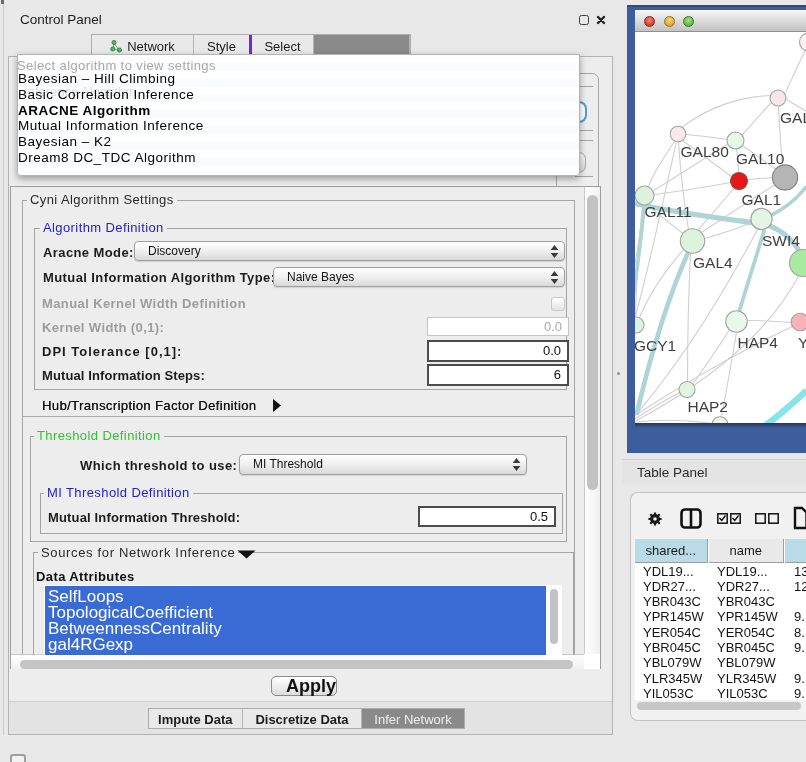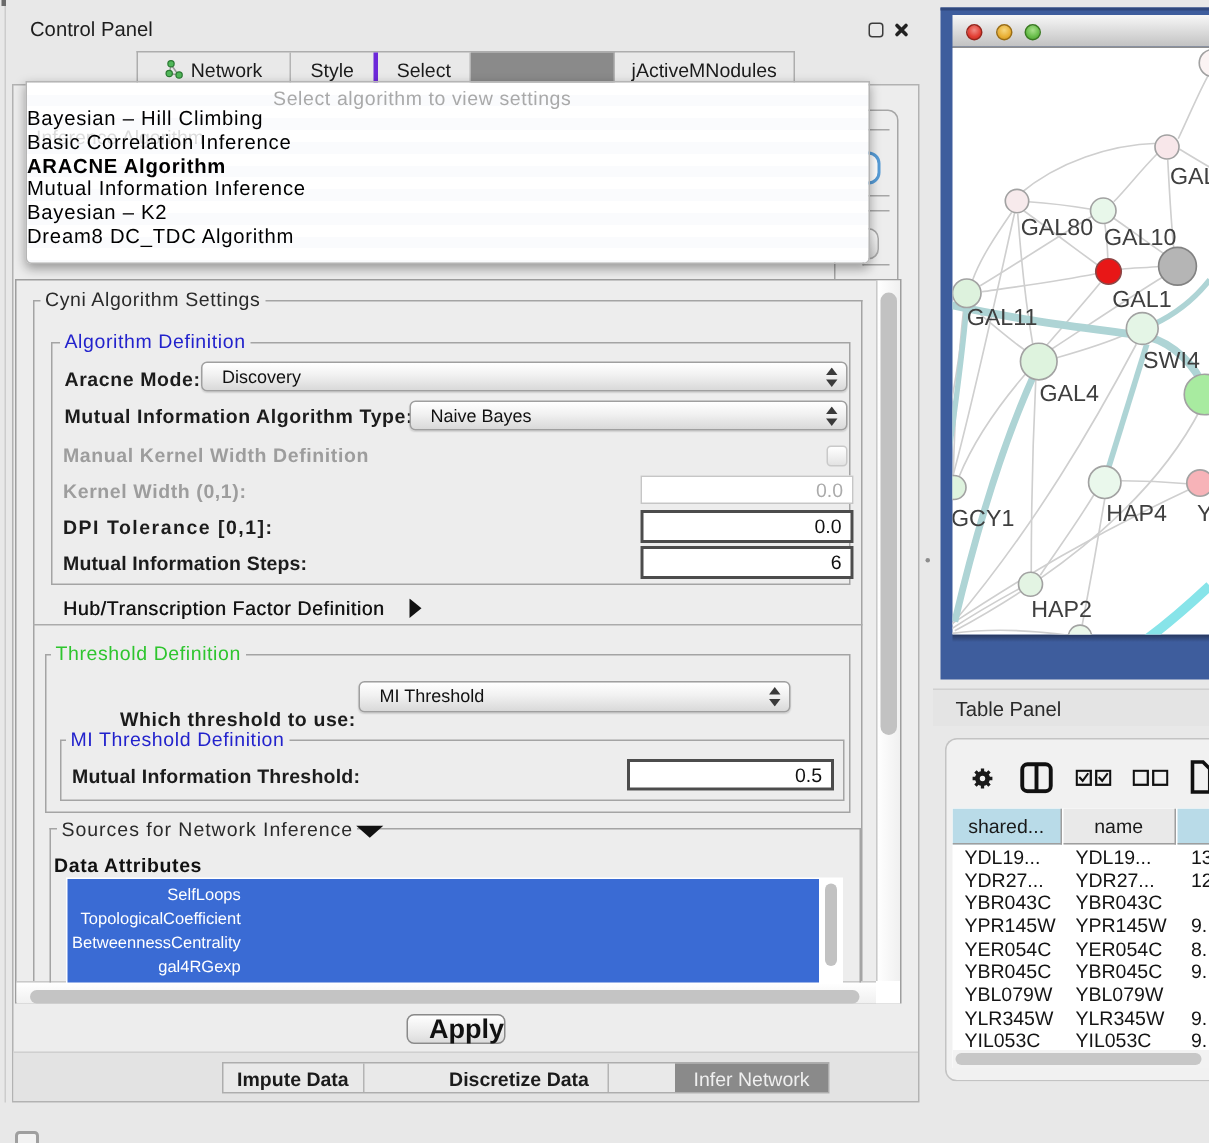--- a/index.html
+++ b/index.html
@@ -35,21 +35,20 @@
       <path d="M4 4 L3 10 M4 4 L9 11 M3 10 L9 11" stroke="#9a9a9a" stroke-width="1"></path>
       <circle cx="4" cy="3.5" r="2.1" fill="#51b85a" stroke="#2c7a34" stroke-width="0.8"></circle>
       <circle cx="2.8" cy="10" r="2.1" fill="#51b85a" stroke="#2c7a34" stroke-width="0.8"></circle>
       <circle cx="9.4" cy="11" r="2.1" fill="#51b85a" stroke="#2c7a34" stroke-width="0.8"></circle>
     </svg>
     <span style="padding-top:1px;">Network</span>
   </div>
   <div style="width:58px;padding-top:4px;text-align:center;border-right:3px solid #6d28d9;">Style</div>
   <div style="width:62px;padding-top:4px;text-align:center;border-right:1px solid #b4b4b4;">Select</div>
   <div style="width:96px;padding-top:20px;text-align:center;border-right:1px solid #b4b4b4;background:#8a8a8a;color:#ffffff;">Cyni Toolbox</div>
-  <div style="width:119px;padding-top:4px;text-align:center;">jActiveMNodules</div>
 </div>
 
 <div class="abs" style="left:8px;top:56px;width:605px;height:679px;background:#ededed;border:1px solid #b2b2b2;"></div>
 
 <div class="abs" style="left:556px;top:73px;width:43px;height:114px;border:1px solid #a6a6a6;border-radius:0 7px 0 0;background:#ededed;"></div>
 <div class="abs" style="left:575px;top:86px;width:18px;height:45px;border:1px solid #a6a6a6;border-right:none;background:#ededed;"></div>
 <div class="abs" style="left:550px;top:101px;width:37px;height:22px;border:2.5px solid #569bd6;border-radius:8px;background:#fff;"></div>
 <div class="abs" style="left:575px;top:140px;width:18px;height:37px;border:1px solid #a6a6a6;border-right:none;background:#ededed;"></div>
 <div class="abs" style="left:550px;top:152px;width:36px;height:21px;border:1px solid #a8a8a8;border-radius:7px;background:linear-gradient(#fcfcfc,#d9d9d9);"></div>
 
@@ -98,21 +97,21 @@
 
 <div class="abs" style="left:42px;top:397.5px;font-size:13px;color:#111;letter-spacing:0.4px;text-shadow:0.3px 0 0 #333;">Hub/Transcription Factor Definition</div>
 <svg class="abs" style="left:272px;top:398.5px;" width="10" height="13" viewBox="0 0 10 13">
     <path d="M1 0 L9 6.5 L1 13 Z" fill="#111"></path>
   </svg>
 <div class="abs" style="left:22px;top:416px;width:553px;height:1px;background:#ababab;"></div>
 
 <div class="group" style="left:30px;top:436px;width:537px;height:105.5px;"></div>
 <div class="gtitle" style="left:34px;top:427.5px;color:#2ec52e;">Threshold Definition</div>
 
-<div class="lbl abs" style="left:80px;top:458px;margin-top:14px;">Which threshold to use:</div>
+<div class="lbl abs" style="left:80px;top:458px;">Which threshold to use:</div>
 <div class="combo" style="left:239px;top:453.5px;width:288px;height:21px;line-height:19px;">MI Threshold
   <svg class="carrows" width="9" height="13" viewBox="0 0 9 13">
       <path d="M4.5 0 L8.3 5 H0.7 Z" fill="#3a3a3a"></path>
       <path d="M4.5 13 L8.3 8 H0.7 Z" fill="#3a3a3a"></path>
     </svg>
 </div>
 
 <div class="group" style="left:40px;top:493px;width:523px;height:41px;"></div>
 <div class="gtitle" style="left:44px;top:484.5px;color:#2222cc;">MI Threshold Definition</div>
 
@@ -122,43 +121,43 @@
 <div class="group" style="left:33px;top:552px;width:541px;height:103px;border-bottom:none;"></div>
 <div class="gtitle" style="left:38px;top:544.5px;letter-spacing:0.65px;">Sources for Network Inference</div>
 <svg class="abs" style="left:236.5px;top:549.5px;" width="19" height="9" viewBox="0 0 19 9">
     <path d="M0.5 0.5 L18.5 0.5 L9.5 8.5 Z" fill="#111"></path>
   </svg>
 
 <div class="abs" style="left:36px;top:568.5px;font-size:13px;font-weight:bold;color:#111;letter-spacing:0.4px;">Data Attributes</div>
 
 <div class="abs" style="left:43.5px;top:584.5px;width:518px;height:71px;background:#ffffff;"></div>
 <div class="abs" style="left:45px;top:585.5px;width:501px;height:69px;background:#3a6bd4;"></div>
-<div class="abs" style="left:48px;top:588.5px;font-size:11px;color:#ffffff;line-height:16.2px;white-space:pre;text-align:right;">SelfLoops
+<div class="abs" style="left:48px;top:588.5px;font-size:17px;color:#ffffff;line-height:16.2px;white-space:pre;">SelfLoops
 TopologicalCoefficient
 BetweennessCentrality
 gal4RGexp</div>
 <div class="abs" style="left:550px;top:589px;width:8px;height:55px;background:#c2c2c2;border-radius:4px;"></div>
 
 <div class="abs" style="left:9px;top:701px;width:603px;height:33px;background:#e3e3e3;border-top:1px solid #cfcfcf;"></div>
 
 <div class="abs" style="left:271px;top:676px;width:66px;height:20px;border:1px solid #8a8a8a;border-radius:5px;background:linear-gradient(#ffffff,#ededed 55%,#dcdcdc);text-align:right;font-size:18px;font-weight:bold;color:#111;line-height:19px;">Apply</div>
 
-<div class="abs" style="left:147.5px;top:708px;height:21px;display:flex;font-size:13px;font-weight:bold;color:#1b1b1b;border:1px solid #adadad;background:#e9e9e9;gap:44px;">
+<div class="abs" style="left:147.5px;top:708px;height:21px;display:flex;font-size:13px;font-weight:bold;color:#1b1b1b;border:1px solid #adadad;background:#e9e9e9;">
   <div style="width:94.5px;padding-top:3px;text-align:center;border-right:1px solid #b4b4b4;">Impute Data</div>
   <div style="width:119px;padding-top:3px;text-align:center;border-right:1px solid #b4b4b4;">Discretize Data</div>
   <div style="width:102px;padding-top:3px;text-align:center;background:#8a8a8a;color:#efefef;font-weight:normal;">Infer Network</div>
 </div>
 
 <div class="abs" style="left:10px;top:754px;width:16px;height:14px;border:2px solid #9f9f9f;border-radius:3px;background:#f2f2f2;"></div>
 
 <div class="abs" style="left:616.5px;top:371.5px;width:3px;height:3px;border-radius:50%;background:#8d8d8d;"></div>
 
 <div class="abs" style="left:17px;top:54px;width:563px;height:122px;background:repeating-linear-gradient(#ffffff 0px,#ffffff 8px,#fafbfd 8px,#fafbfd 15.8px);border:1px solid #b5b5b5;border-radius:0 0 4px 4px;box-shadow:0 3px 7px rgba(0,0,0,0.35);"></div>
 <div class="abs" style="left:24px;top:84px;font-size:13px;color:rgba(110,110,110,0.25);">Inference Algorithm</div>
-<div class="abs" style="left:17px;top:58px;width:529px;text-align:center;font-size:13px;color:#a9a9a9;letter-spacing:0.4px;">Select algorithm to view settings</div>
+<div class="abs" style="left:17px;top:58px;width:529px;font-size:13px;color:#a9a9a9;letter-spacing:0.4px;">Select algorithm to view settings</div>
 <div class="abs" style="left:18px;top:71px;font-size:13.5px;color:#000;line-height:15.8px;white-space:pre;letter-spacing:0.5px;">Bayesian – Hill Climbing
 Basic Correlation Inference
 <b>ARACNE Algorithm</b>
 Mutual Information Inference
 Bayesian – K2
 Dream8 DC_TDC Algorithm</div>
 
 <div class="abs" style="left:626.5px;top:5px;width:180px;height:448px;background:#3e5d9d;border-top:2px solid #31497e;"></div>
 <div class="abs" style="left:634.5px;top:10px;width:172px;height:21.5px;background:linear-gradient(#f7f7f7,#c2c2c2);border-bottom:1px solid #8f8f8f;"></div>
 <div class="abs" style="left:644px;top:15.5px;width:11px;height:11px;border-radius:50%;background:radial-gradient(circle at 50% 35%,#f08b84,#e23d33 60%,#c02a22);border:0.8px solid #96251c;"></div>

